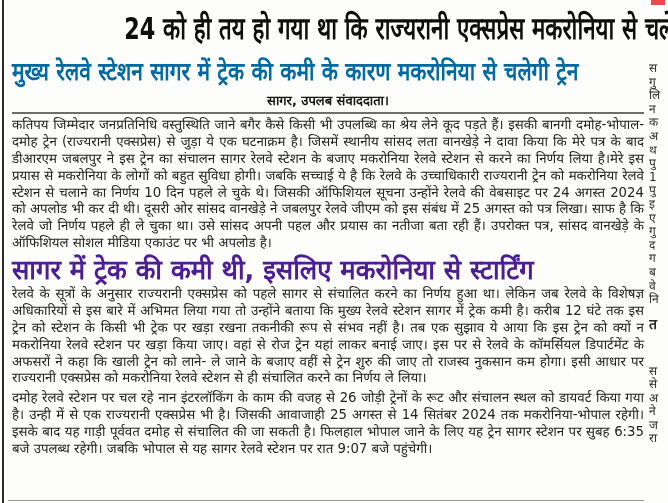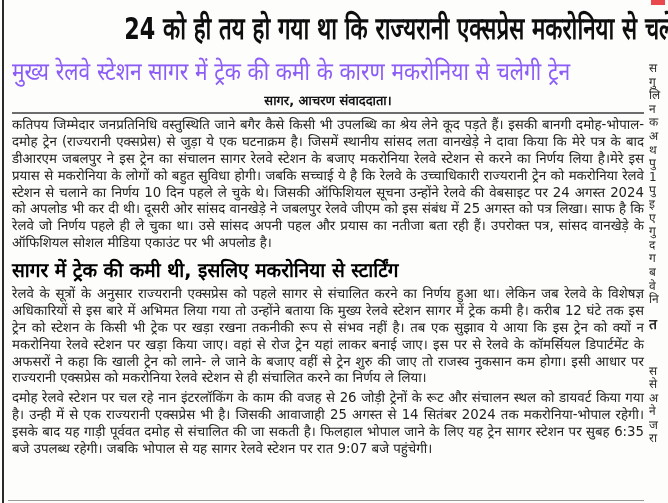--- a/index.html
+++ b/index.html
@@ -21,36 +21,36 @@
   .main-col{
     position:absolute;left:12px;top:2px;width:632px;
   }
   .headline{
     text-align:center;font-weight:bold;color:#0e0e0e;
     font-size:31px;line-height:43px;margin-top:5px;
   }
   .squeeze-c{display:inline-block;transform:scaleX(0.72);transform-origin:50% 50%;white-space:nowrap;}
   .squeeze-l{display:inline-block;transform:scaleX(0.84);transform-origin:0 50%;white-space:nowrap;}
   .subheadline{
-    text-align:left;font-weight:normal;color:#8b5cf6;
+    text-align:left;font-weight:bold;color:#0369a1;
     font-size:25px;line-height:30px;margin-top:7px;
   }
   .byline{
     text-align:center;font-weight:bold;font-size:13px;
     margin-top:4px;color:#141414;
   }
   .top-rule{
     border:0;border-top:2px solid #6d6d6d;margin:3px 0 3px 0;
   }
   .body-para{
     font-size:13.3px;line-height:1.27;text-align:justify;
     color:#232323;margin:2px 0 3px 0;
   }
   .section-heading{
-    font-size:20px;line-height:26px;font-weight:bold;color:#000000;
+    font-size:27px;line-height:26px;font-weight:bold;color:#4c1d95;
     margin:5px 0 3px 0;
     text-decoration:underline;
   }
   .bottom-rule{
     position:absolute;left:8px;bottom:2px;width:636px;height:0;
     border-top:1.5px solid #9a9a98;
   }
   .right-strip{
     position:absolute;left:649px;top:62px;width:19px;
     font-size:12px;color:#2a2a2a;overflow:hidden;height:441px;
@@ -71,21 +71,21 @@
   <div class="main-col">
 
     <div class="headline">
       <div><span class="squeeze-c">24 को ही तय हो गया था कि राज्यरानी एक्सप्रेस मकरोनिया से चलेगी,</span></div>
     </div>
 
     <div class="subheadline">
       <div><span class="squeeze-l">मुख्य रेलवे स्टेशन सागर में ट्रेक की कमी के कारण मकरोनिया से चलेगी ट्रेन</span></div>
     </div>
 
-    <div class="byline">सागर, आचरण संवाददाता।</div>
+    <div class="byline">सागर, उपलब संवाददाता।</div>
 
     <hr class="top-rule">
 
     <p class="body-para">कतिपय जिम्मेदार जनप्रतिनिधि वस्तुस्थिति जाने बगैर कैसे किसी भी उपलब्धि का श्रेय लेने कूद पड़ते हैं। इसकी बानगी दमोह-भोपाल-दमोह ट्रेन (राज्यरानी एक्सप्रेस) से जुड़ा ये एक घटनाक्रम है। जिसमें स्थानीय सांसद लता वानखेड़े ने दावा किया कि मेरे पत्र के बाद डीआरएम जबलपुर ने इस ट्रेन का संचालन सागर रेलवे स्टेशन के बजाए मकरोनिया रेलवे स्टेशन से करने का निर्णय लिया है।मेरे इस प्रयास से मकरोनिया के लोगों को बहुत सुविधा होगी। जबकि सच्चाई ये है कि रेलवे के उच्चाधिकारी राज्यरानी ट्रेन को मकरोनिया रेलवे स्टेशन से चलाने का निर्णय 10 दिन पहले ले चुके थे। जिसकी ऑफिशियल सूचना उन्होंने रेलवे की वेबसाइट पर 24 अगस्त 2024 को अपलोड भी कर दी थी। दूसरी ओर सांसद वानखेड़े ने जबलपुर रेलवे जीएम को इस संबंध में 25 अगस्त को पत्र लिखा। साफ है कि रेलवे जो निर्णय पहले ही ले चुका था। उसे सांसद अपनी पहल और प्रयास का नतीजा बता रही हैं। उपरोक्त पत्र, सांसद वानखेड़े के ऑफिशियल सोशल मीडिया एकाउंट पर भी अपलोड है।</p>
 
     <div class="section-heading"><span class="squeeze-l" style="transform:scaleX(0.95)">सागर में ट्रेक की कमी थी, इसलिए मकरोनिया से स्टार्टिंग</span></div>
 
     <p class="body-para">रेलवे के सूत्रों के अनुसार राज्यरानी एक्सप्रेस को पहले सागर से संचालित करने का निर्णय हुआ था। लेकिन जब रेलवे के विशेषज्ञ अधिकारियों से इस बारे में अभिमत लिया गया तो उन्होंने बताया कि मुख्य रेलवे स्टेशन सागर में ट्रेक कमी है। करीब 12 घंटे तक इस ट्रेन को स्टेशन के किसी भी ट्रेक पर खड़ा रखना तकनीकी रूप से संभव नहीं है। तब एक सुझाव ये आया कि इस ट्रेन को क्यों न मकरोनिया रेलवे स्टेशन पर खड़ा किया जाए। वहां से रोज ट्रेन यहां लाकर बनाई जाए। इस पर से रेलवे के कॉमर्सियल डिपार्टमेंट के अफसरों ने कहा कि खाली ट्रेन को लाने- ले जाने के बजाए वहीं से ट्रेन शुरु की जाए तो राजस्व नुकसान कम होगा। इसी आधार पर राज्यरानी एक्सप्रेस को मकरोनिया रेलवे स्टेशन से ही संचालित करने का निर्णय ले लिया।</p>
 
 

